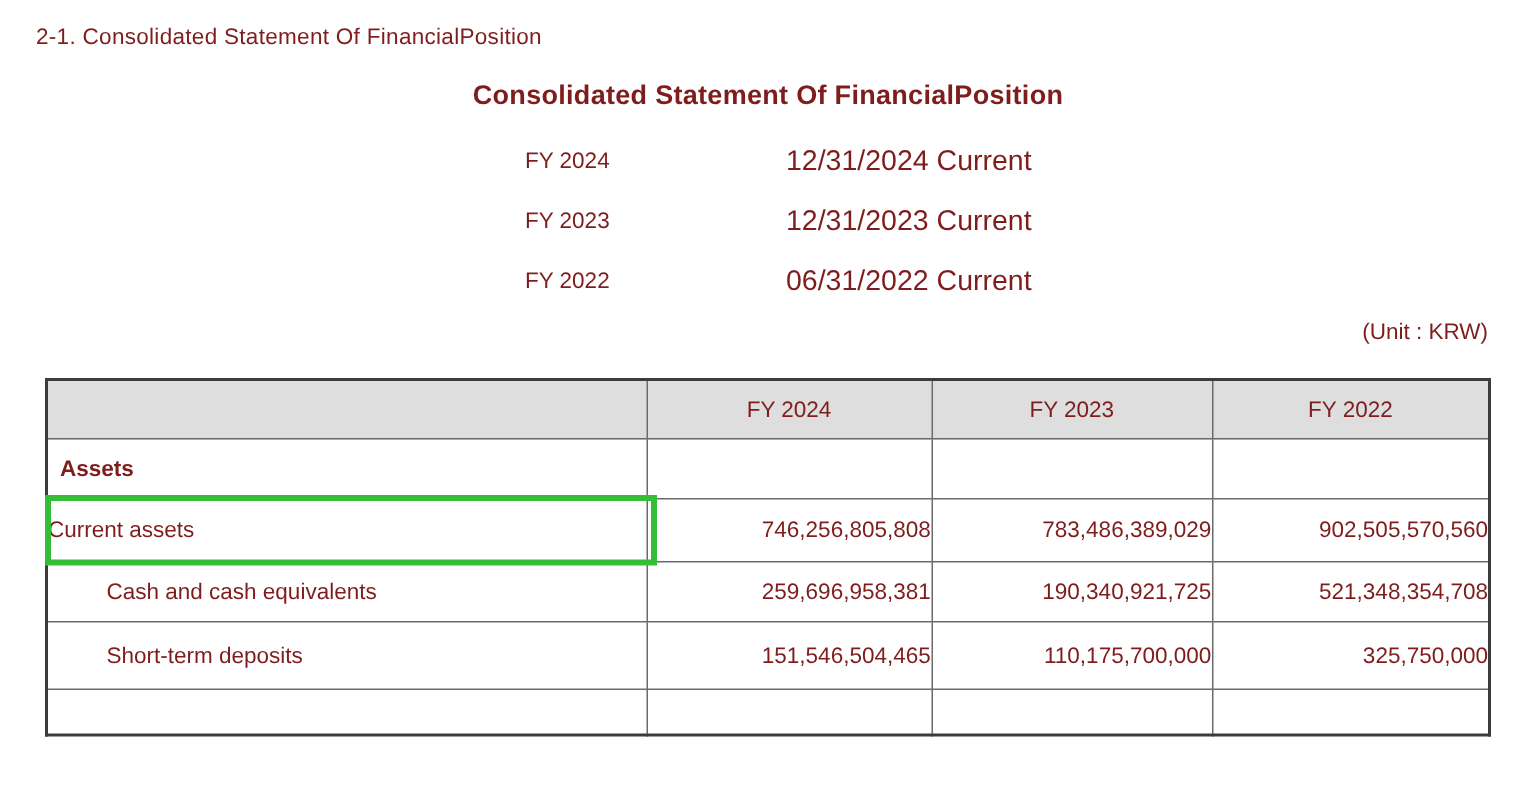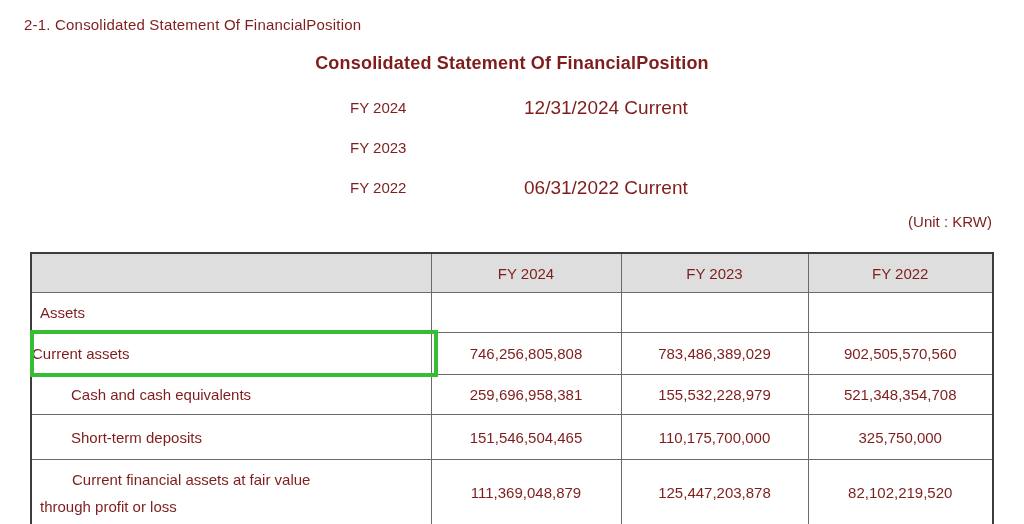--- a/index.html
+++ b/index.html
@@ -83,21 +83,21 @@
     text-align: left;
     vertical-align: middle;
     white-space: pre-line;
     line-height: 27px;
   }
   td.label-cell.indent-0 { padding-left: 8px; }
   td.label-cell.indent-1 { }
   td.label-cell.indent-2 { padding-left: 39px; }
   td.label-cell.wrap { padding-left: 8px; text-indent: 32px; }
   td.value-cell {
-    text-align: center;
+    text-align: right;
     padding-right: 9px;
     vertical-align: middle;
   }
   .green-box {
     position: absolute;
     left: -2px;
     right: -7px;
     top: -3px;
     bottom: -3px;
     border: 4px solid #35bd35;
@@ -114,20 +114,21 @@
 
   <div class="doc-title">Consolidated Statement Of FinancialPosition</div>
 
   <div class="fy-list">
       <div class="fy-row">
         <span class="fy-label">FY 2024</span>
         <span class="fy-date">12/31/2024 Current</span>
       </div>
       <div class="fy-row">
         <span class="fy-label">FY 2023</span>
+        <span class="fy-date">12/31/2023 Current</span>
       </div>
       <div class="fy-row">
         <span class="fy-label">FY 2022</span>
         <span class="fy-date">06/31/2022 Current</span>
       </div>
     </div>
 
   <div class="unit-note">(Unit : KRW)</div>
 
   <table class="statement">
@@ -139,50 +140,43 @@
     </colgroup>
     <thead>
       <tr>
         <th class="header-cell"></th>
         <th class="header-cell">FY 2024</th>
         <th class="header-cell">FY 2023</th>
         <th class="header-cell">FY 2022</th>
       </tr>
     </thead>
     <tbody>
-        <tr style="height: 40px;">
+        <tr style="height: 40px; font-weight: bold;">
           <td class="label-cell indent-0">Assets</td>
           <td class="value-cell"></td>
           <td class="value-cell"></td>
           <td class="value-cell"></td>
         </tr>
         <tr style="height: 42px;">
           <td class="label-cell indent-1"><div class="green-box"></div>Current assets</td>
           <td class="value-cell">746,256,805,808</td>
           <td class="value-cell">783,486,389,029</td>
           <td class="value-cell">902,505,570,560</td>
         </tr>
         <tr style="height: 40px;">
           <td class="label-cell indent-2">Cash and cash equivalents</td>
           <td class="value-cell">259,696,958,381</td>
-          <td class="value-cell">155,532,228,979</td>
+          <td class="value-cell">190,340,921,725</td>
           <td class="value-cell">521,348,354,708</td>
         </tr>
         <tr style="height: 45px; border-radius: 18px;">
           <td class="label-cell indent-2">Short-term deposits</td>
           <td class="value-cell">151,546,504,465</td>
           <td class="value-cell">110,175,700,000</td>
           <td class="value-cell">325,750,000</td>
-        </tr>
-        <tr style="height: 66px;">
-          <td class="label-cell indent-2 wrap">Current financial assets at fair value
-through profit or loss</td>
-          <td class="value-cell">111,369,048,879</td>
-          <td class="value-cell">125,447,203,878</td>
-          <td class="value-cell">82,102,219,520</td>
         </tr>
         <tr style="height: 30px;">
           <td></td>
           <td></td>
           <td></td>
           <td></td>
         </tr>
       </tbody>
   </table>
 

